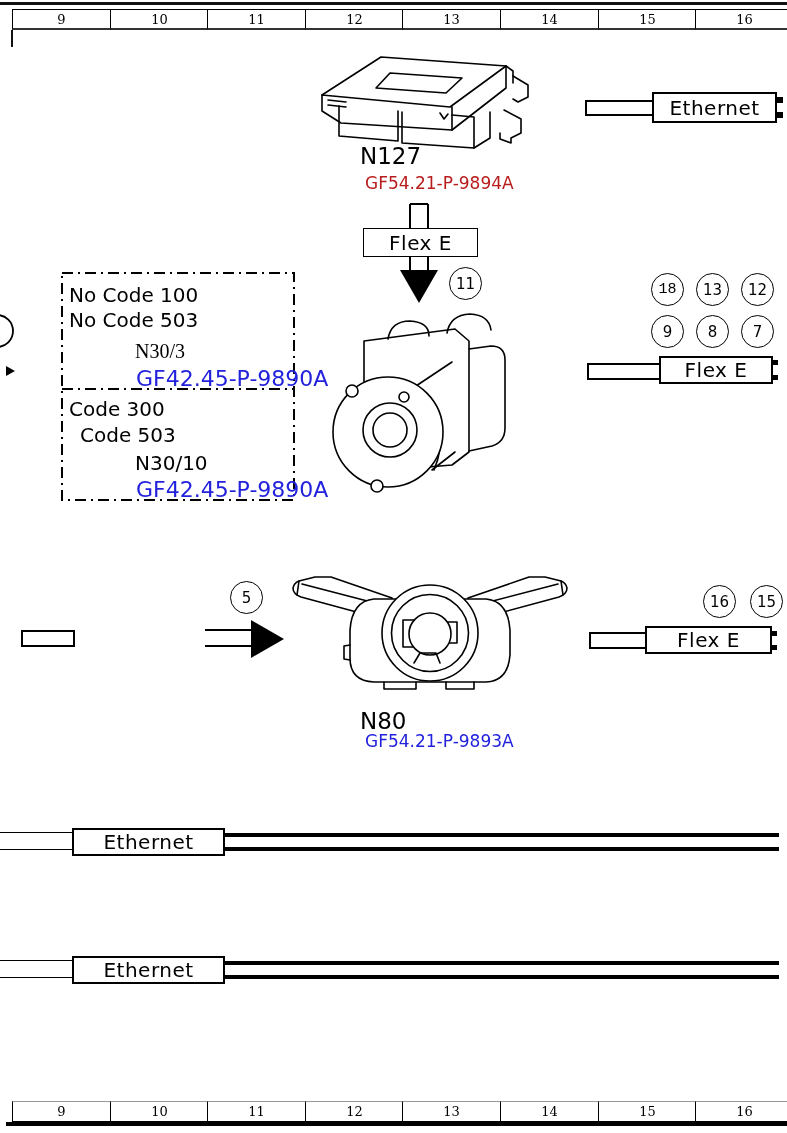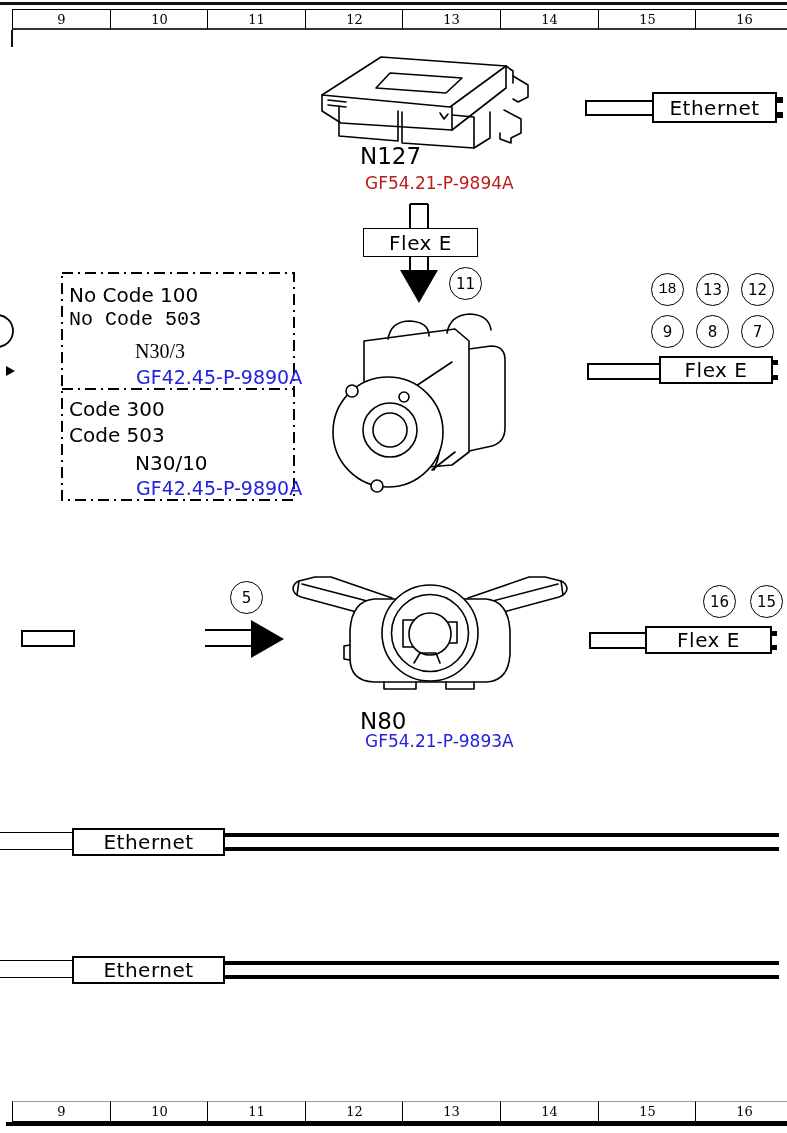--- a/index.html
+++ b/index.html
@@ -21,21 +21,21 @@
   .tick{position:absolute;background:#000;}
   .thickline{position:absolute;background:#000;height:4px;}
   
   .callout{position:absolute;width:33px;height:33px;box-sizing:border-box;border:1.8px solid #000;
            border-radius:50%;background:#fff;display:flex;align-items:center;justify-content:center;
            font-size:15px;}
   
   .complabel{position:absolute;font-size:23px;}
   .partlink{position:absolute;font-size:17px;}
   .vbtext{position:absolute;font-size:20px;white-space:nowrap;}
-  .vbpart{position:absolute;font-size:19px;white-space:nowrap;text-align:center;}
+  .vbpart{position:absolute;font-size:22px;white-space:nowrap;text-align:center;}
 </style>
 </head>
 <body>
 
 <div id="canvas">
 
   <svg class="layer" viewBox="0 0 787 1133">
 
     <g stroke="#000" fill="none" stroke-width="1.6" stroke-linejoin="round" stroke-linecap="round">
       <path d="M322,95 L381,57 L506,66 L513,71 L513,83"></path>
@@ -122,25 +122,25 @@
 
   <div class="complabel" style="left:360px;top:143px;">N127</div>
   <div class="partlink" style="left:365px;top:173px;color:#b91c1c;">GF54.21-P-9894A</div>
 
   <div class="cbox" style="left:363px;top:228px;width:115px;height:29px;border-width:1.8px;">
     <span>Flex E</span>
   </div>
   <div class="callout" style="left:449px;top:267px;">11</div>
 
   <div class="vbtext" style="left:69px;top:283px;">No Code 100</div>
-  <div class="vbtext" style="left:69px;top:308px;font-family:Liberation Mono, monospace;">No Code 503</div>
+  <div class="vbtext" style="left:69px;top:308px;">No Code 503</div>
   <div class="vbtext" style="left:135px;top:340px;font-family:Liberation Serif, serif;">N30/3</div>
   <div class="vbpart" style="left:136px;top:366px;color:#2222dd;">GF42.45-P-9890A</div>
   <div class="vbtext" style="left:69px;top:397px;">Code 300</div>
-  <div class="vbtext" style="left:69px;top:423px;text-align:center;">Code 503</div>
+  <div class="vbtext" style="left:80px;top:423px;text-align:center;">Code 503</div>
   <div class="vbtext" style="left:135px;top:451px;">N30/10</div>
   <div class="vbpart" style="left:136px;top:477px;color:#2222dd;">GF42.45-P-9890A</div>
 
   <div class="callout" style="left:651px;top:273px;font-family:Liberation Mono, monospace;">18</div>
   <div class="callout" style="left:696px;top:273px;">13</div>
   <div class="callout" style="left:741px;top:273px;">12</div>
   <div class="callout" style="left:651px;top:315px;">9</div>
   <div class="callout" style="left:696px;top:315px;">8</div>
   <div class="callout" style="left:741px;top:315px;">7</div>
   <div class="wire" style="left:587px;top:363px;width:74px;height:17px;"></div>

